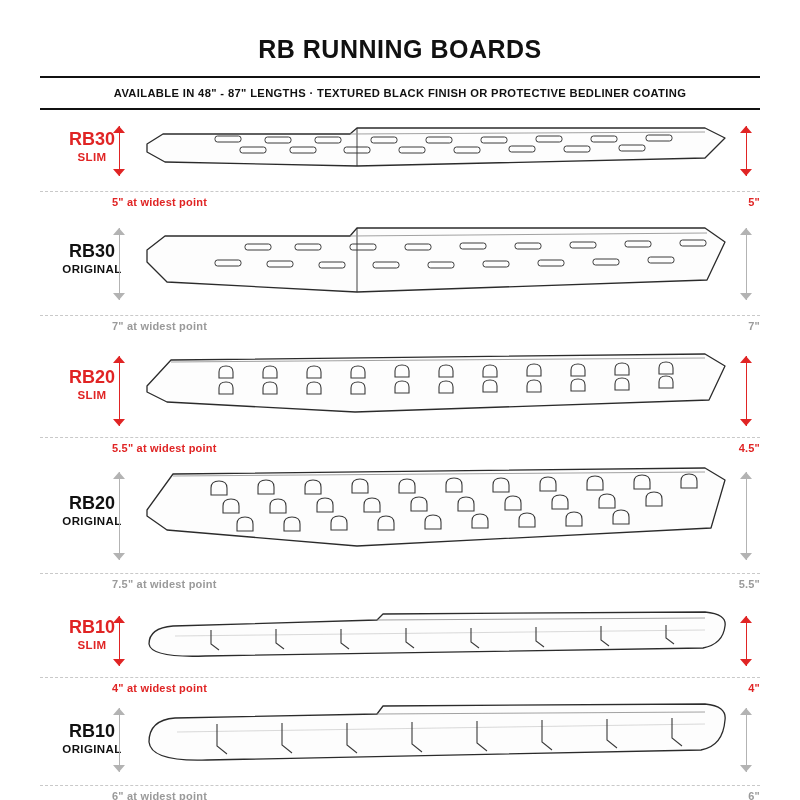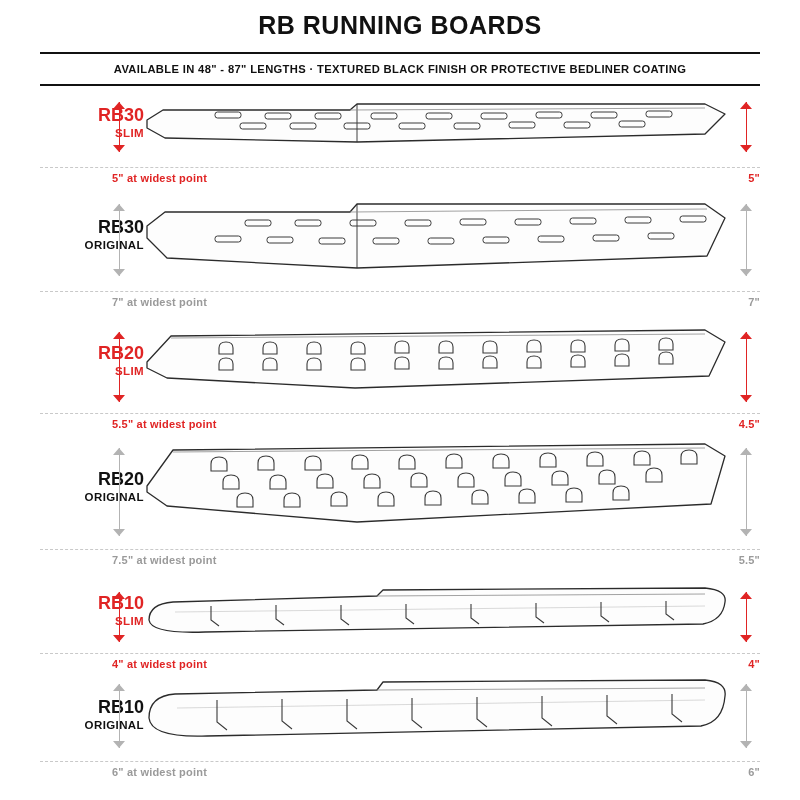--- a/index.html
+++ b/index.html
@@ -6,21 +6,21 @@
   body{
     width:800px;height:800px;
     background:#ffffff;
     font-family:"Liberation Sans", sans-serif;
     color:#111;
     overflow:hidden;
   }
   .page{position:relative;width:800px;height:800px;box-sizing:border-box;}
 
   
-  .header{padding-top:12px;text-align:center;}
+  .header{padding-top:36px;text-align:center;}
   .title{
     font-size:25px;font-weight:bold;letter-spacing:.5px;color:#111;
     line-height:1.1;
   }
   .rule{
     height:2px;background:#111;margin:12px 40px 0 40px;
   }
   .subtitle{
     margin:9px 40px 0 40px;
     font-size:11.2px;font-weight:bold;letter-spacing:.35px;
@@ -30,21 +30,21 @@
 
   
   .rows{margin-top:6px;}
   .row{position:relative;height:105px;}
   .row .divider{
     position:absolute;left:40px;right:40px;bottom:0;
     border-top:1px dashed #c9c9c9;
   }
 
   .label{
-    position:absolute;left:40px;width:104px;text-align:right;
+    position:absolute;left:40px;width:104px;text-align:center;
   }
   .label .name{font-size:18px;font-weight:bold;line-height:1;}
   .label .variant{font-size:11.5px;font-weight:bold;letter-spacing:.4px;margin-top:3px;}
   .label.red .name,.label.red .variant{color:#e02424;}
   .label.dark .name,.label.dark .variant{color:#111;}
 
   
   .arrow{
     position:absolute;width:13px;
   }

